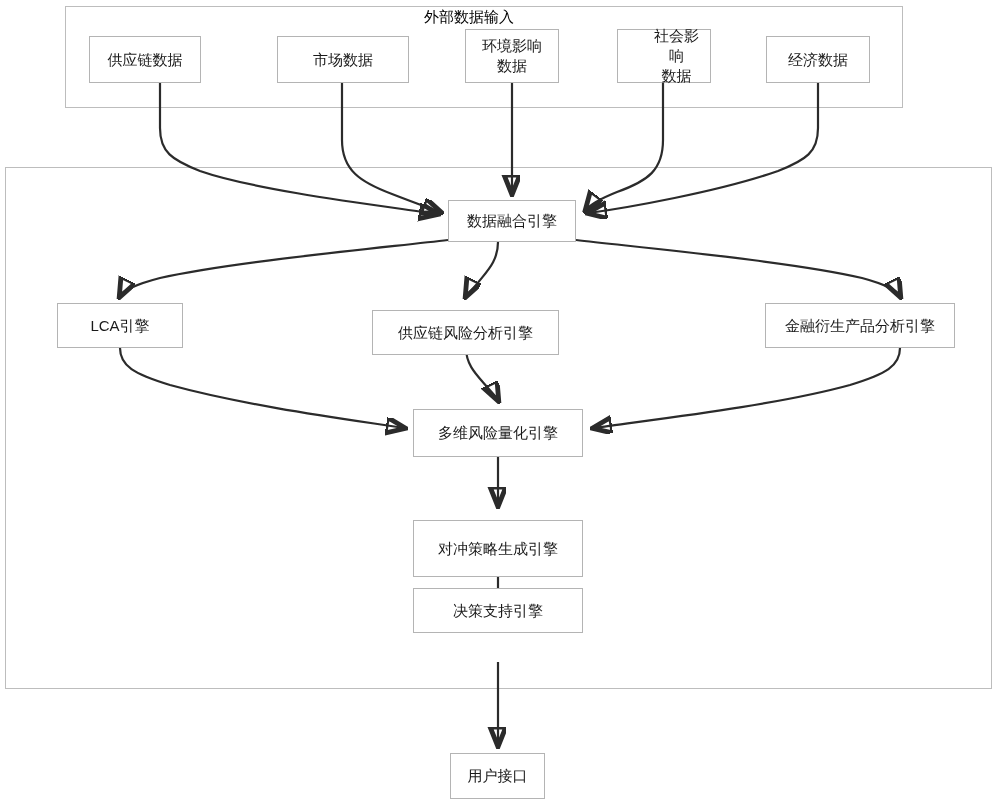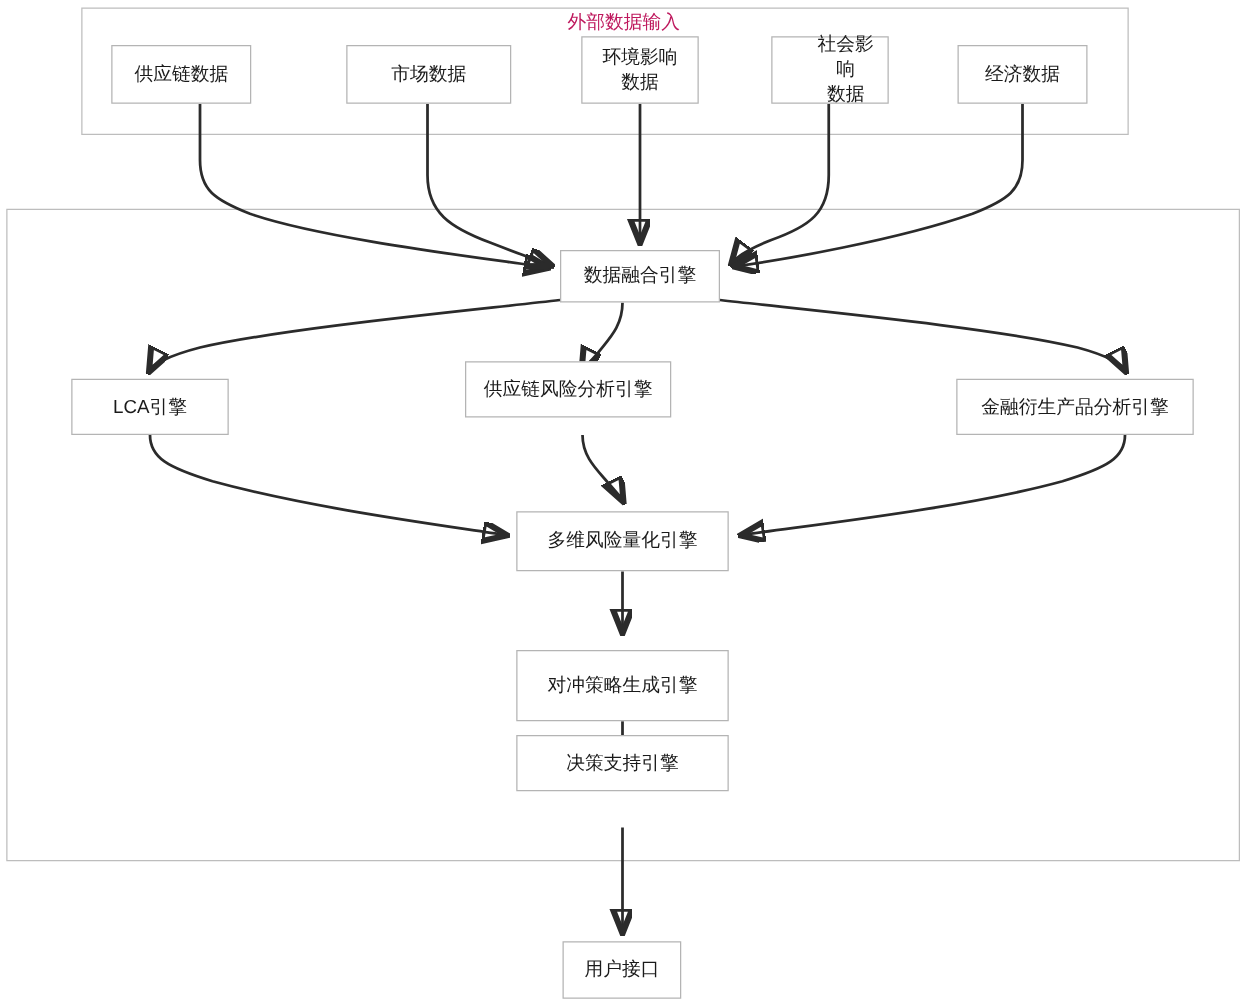--- a/index.html
+++ b/index.html
@@ -19,23 +19,23 @@
   }
   .container-box {
     position: absolute;
     border: 1px solid #bdbdbd;
     background: transparent;
     box-sizing: border-box;
   }
   .group-title {
     position: absolute;
     font-size: 15px;
-    color: #be185d;
+    color: #000000;
     white-space: nowrap;
-    text-align: right;
+    text-align: left;
   }
   .node {
     position: absolute;
     border: 1px solid #b4b4b4;
     background: #ffffff;
     box-sizing: border-box;
     display: flex;
     align-items: center;
     justify-content: center;
     text-align: center;
@@ -121,21 +121,21 @@
   </div>
 
   <div class="node" style="left:448px; top:200px; width:128px; height:42px;">
     <span>数据融合引擎</span>
   </div>
 
   <div class="node" style="left:57px; top:303px; width:126px; height:45px;">
     <span>LCA引擎</span>
   </div>
 
-  <div class="node" style="left:372px; top:289px; width:165px; height:45px;">
+  <div class="node" style="left:372px; top:310px; width:187px; height:45px;">
     <span>供应链风险分析引擎</span>
   </div>
 
   <div class="node" style="left:765px; top:303px; width:190px; height:45px;">
     <span>金融衍生产品分析引擎</span>
   </div>
 
   <div class="node" style="left:413px; top:409px; width:170px; height:48px;">
     <span>多维风险量化引擎</span>
   </div>

